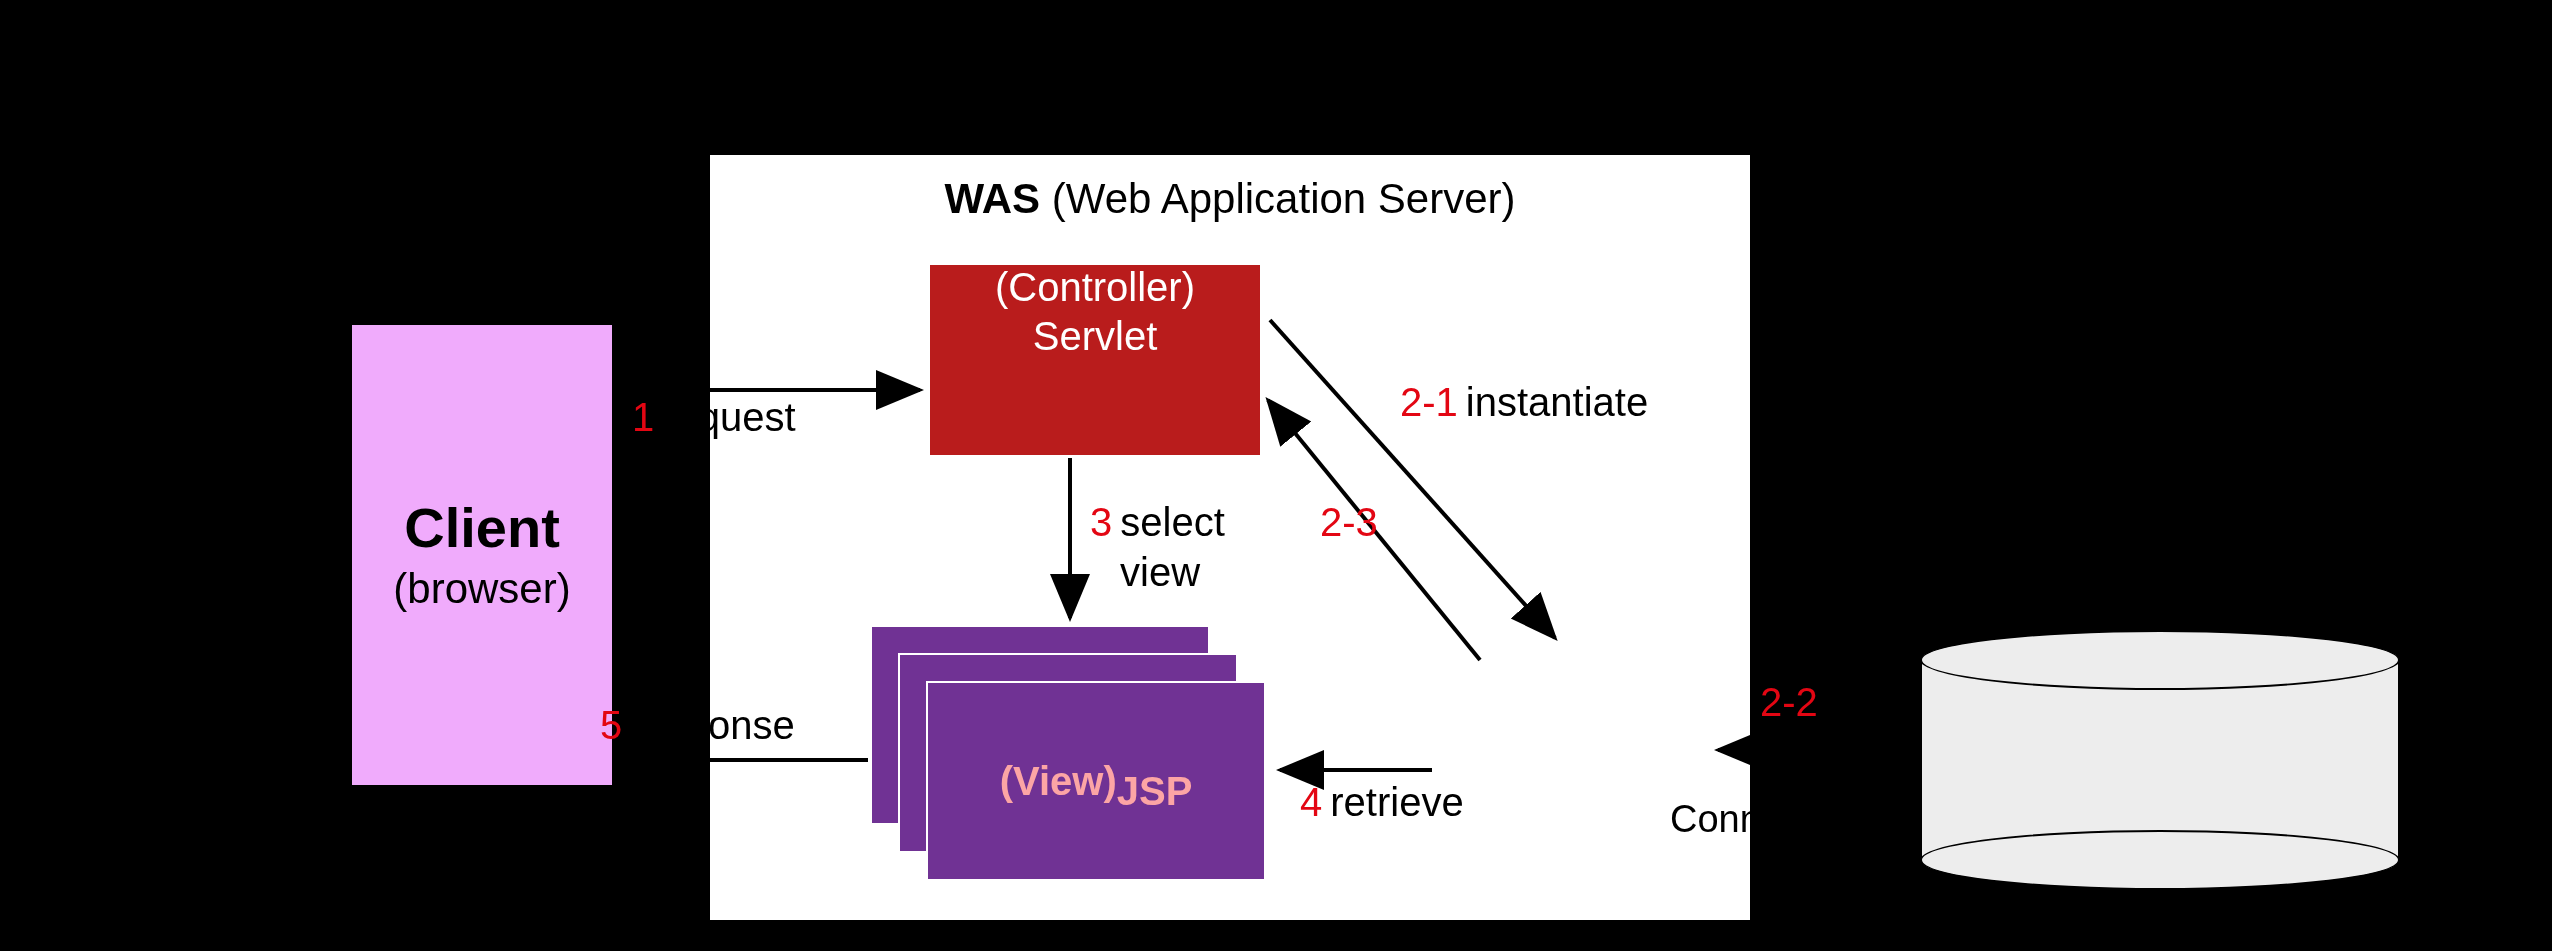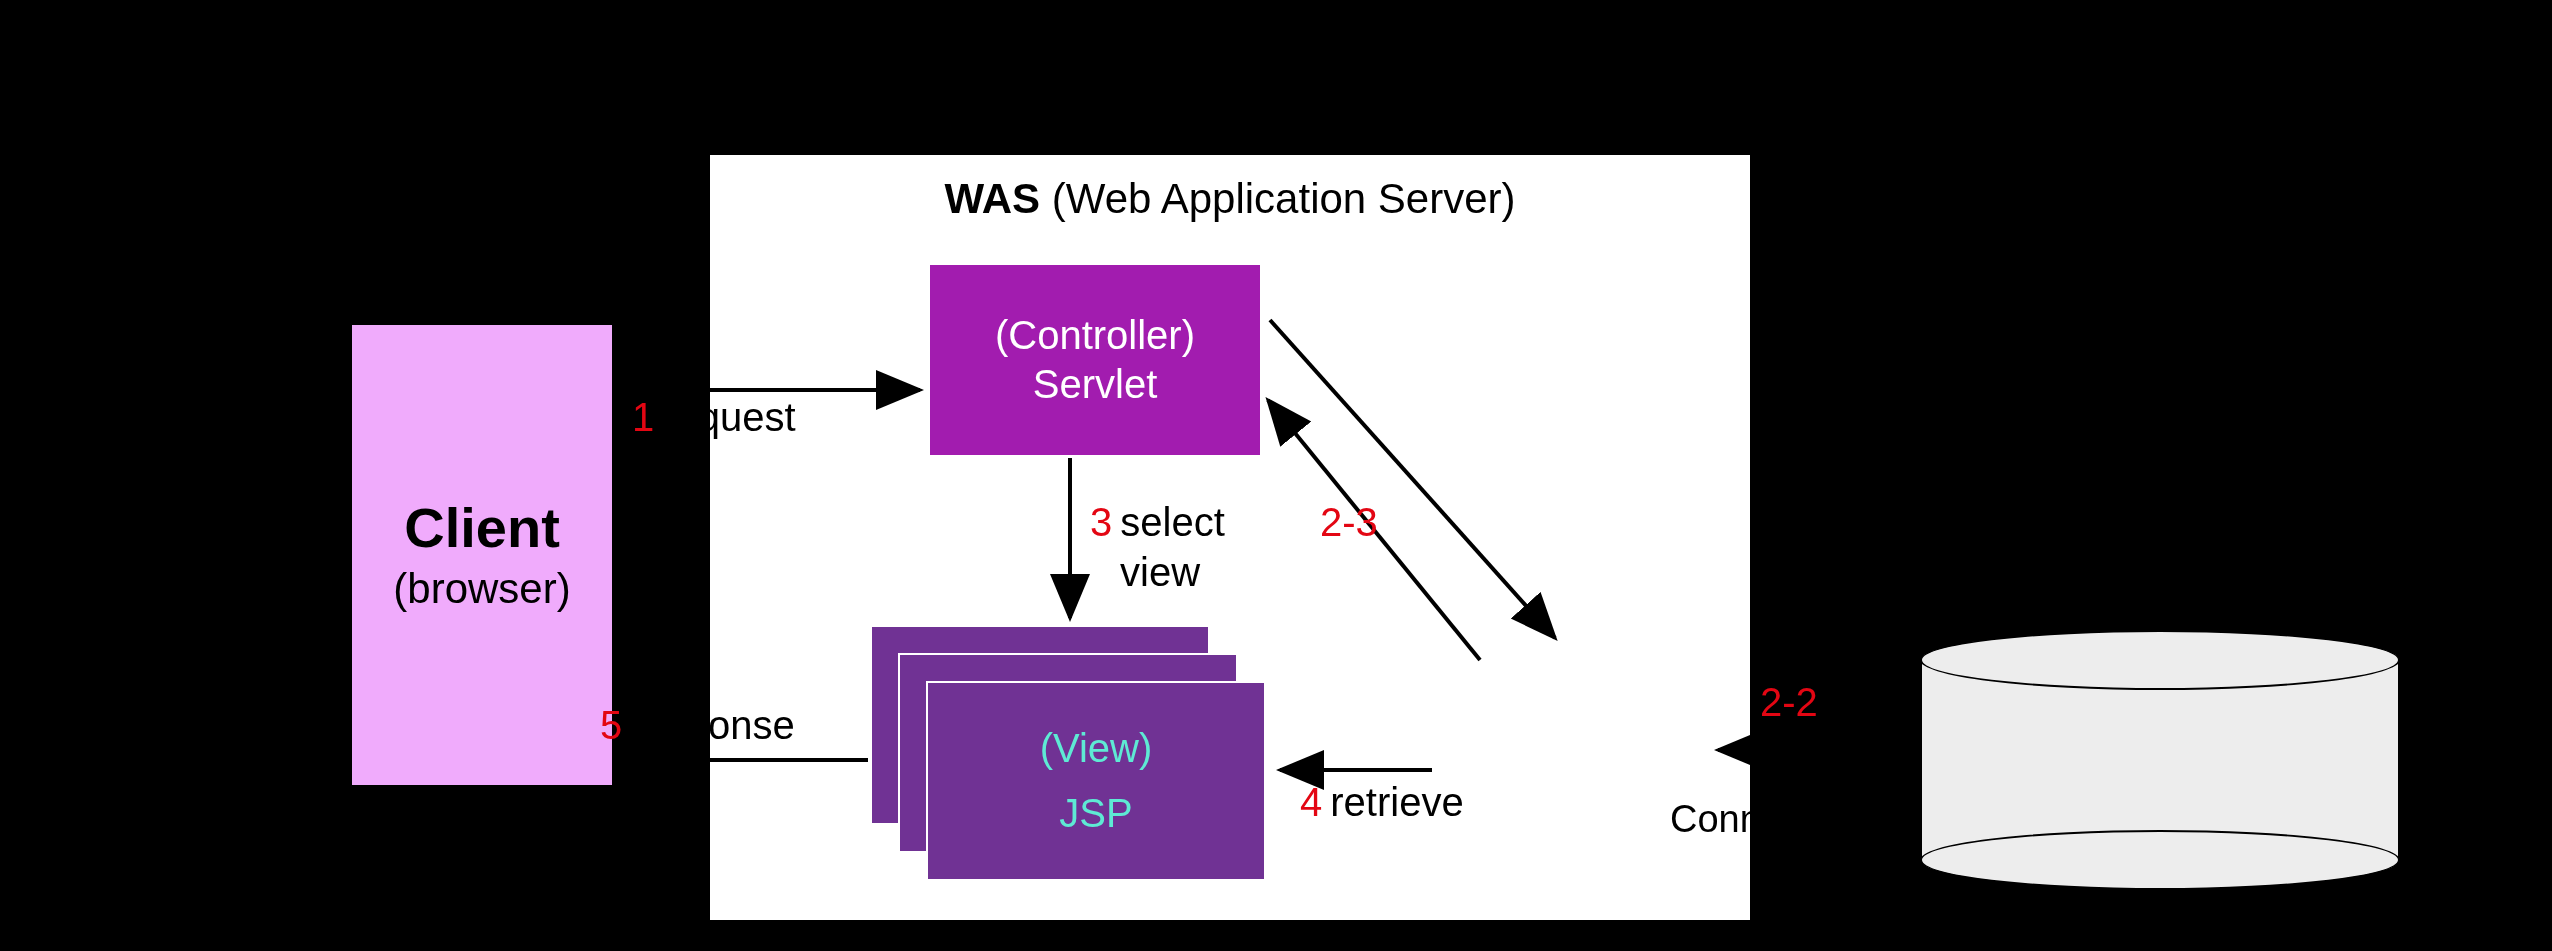--- a/index.html
+++ b/index.html
@@ -61,26 +61,25 @@
     color: #000;
   }
   .was-title .bold { font-weight: 700; }
   .was-title .thin { font-weight: 300; }
   .controller-box {
     position: absolute;
     left: 930px;
     top: 265px;
     width: 330px;
     height: 190px;
-    background: #a21caf;
+    background: #b91c1c;
     color: #fff;
     display: flex;
     flex-direction: column;
     align-items: center;
-    justify-content: center;
     font-size: 40px;
   }
   .controller-box .l1 { font-weight: 300; }
   .controller-box .l2 { font-weight: 300; margin-top: 4px; }
 
   .view-stack {
     position: absolute;
     left: 870px;
     top: 625px;
     width: 400px;
@@ -90,27 +89,27 @@
     position: absolute;
     width: 340px;
     height: 200px;
     background: #703294;
     border: 2px solid #fff;
   }
   .view-card.c1 { left: 0;   top: 0; }
   .view-card.c2 { left: 28px; top: 28px; }
   .view-card.c3 {
     left: 56px; top: 56px;
-    color: #5eead4;
-    display: flex;
-    flex-direction: column;
+    color: #fca5a5;
+    display: flex;
+    flex-direction: row;
     align-items: center;
     justify-content: center;
     font-size: 40px;
-    font-weight: 400;
+    font-weight: 700;
   }
   .view-card.c3 .l2 { margin-top: 20px; }
 
   .model-ellipse {
     position: absolute;
     left: 1435px;
     top: 640px;
     width: 270px;
     height: 220px;
     background: #5D3A1A;
@@ -249,20 +248,23 @@
   </div>
   <div class="label" style="left:600px; top:695px;margin-top:8px;">
     <span class="num">5</span><span>response</span>
   </div>
   <div class="label" style="left:1090px; top:500px;">
     <span class="num">3</span><span>select</span>
   </div>
   <div class="label" style="left:1120px; top:550px;">
     <span>view</span>
   </div>
+  <div class="label" style="left:1400px; top:380px;">
+    <span class="num">2-1</span><span>instantiate</span>
+  </div>
   <div class="label" style="left:1320px; top:500px;">
     <span class="num">2-3</span>
   </div>
   <div class="label" style="left:1300px; top:780px;">
     <span class="num">4</span><span>retrieve</span>
   </div>
   <div class="label" style="left:1760px; top:680px;">
     <span class="num">2-2</span>
   </div>
   <div class="label small" style="left:1670px; top:798px;">

